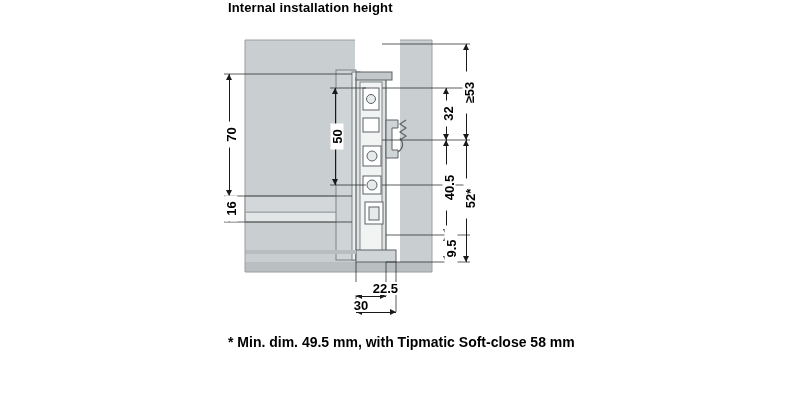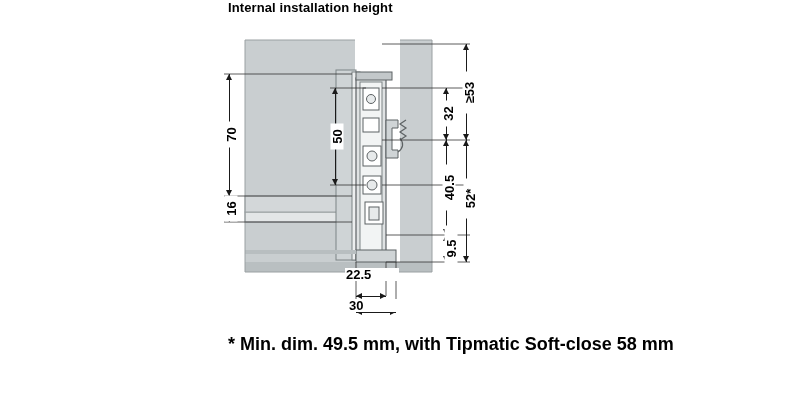--- a/index.html
+++ b/index.html
@@ -26,21 +26,21 @@
     top: 0px;
     font-size: 13px;
     font-weight: bold;
     letter-spacing: 0.1px;
     color: #000;
   }
   .footnote {
     position: absolute;
     left: 228px;
     top: 334px;
-    font-size: 18px;
+    font-size: 14px;
     font-weight: bold;
     color: #000;
   }
   .notes {
     position: absolute;
     left: 228px;
     top: 368px;
     font-size: 12.5px;
     font-weight: bold;
     color: #000;
@@ -205,23 +205,23 @@
   <div class="dim-label vert" style="left:450px; top:192px; width:38px; text-align:center;">52*</div>
 
   <div class="line-v" style="left:446px; top:235px; height:27px;"></div>
   <div class="arrow arr-up" style="left:443px; top:235px;"></div>
   <div class="arrow arr-down" style="left:443px; top:256px;"></div>
   <div class="dim-label vert" style="left:428px; top:242px; width:44px; text-align:center;">9.5</div>
 
   <div class="line-h" style="left:356px; top:296px; width:30px;"></div>
   <div class="arrow arr-left" style="left:356px; top:293px;"></div>
   <div class="arrow arr-right" style="left:380px; top:293px;"></div>
-  <div class="dim-label" style="left:345px; top:268px; width:52px; text-align:left;">22.5</div>
+  <div class="dim-label" style="left:345px; top:282px; width:52px; text-align:right;">22.5</div>
 
   <div class="line-h" style="left:356px; top:312px; width:40px;"></div>
   <div class="arrow arr-left" style="left:356px; top:309px;"></div>
   <div class="arrow arr-right" style="left:390px; top:309px;"></div>
-  <div class="dim-label" style="left:348px; top:299px; width:48px; text-align:left;">30</div>
+  <div class="dim-label" style="left:336px; top:299px; width:48px; text-align:center;">30</div>
 
   <div class="footnote">* Min. dim. 49.5 mm, with Tipmatic Soft-close 58 mm</div>
 
 
 </div>
 
 </body></html>

